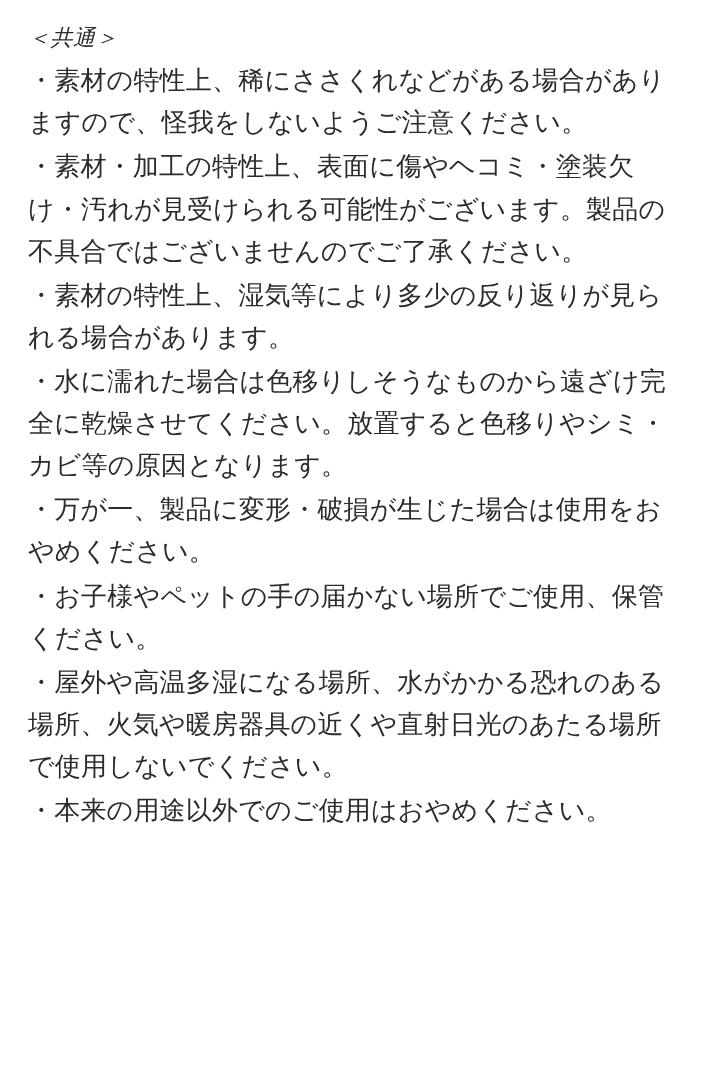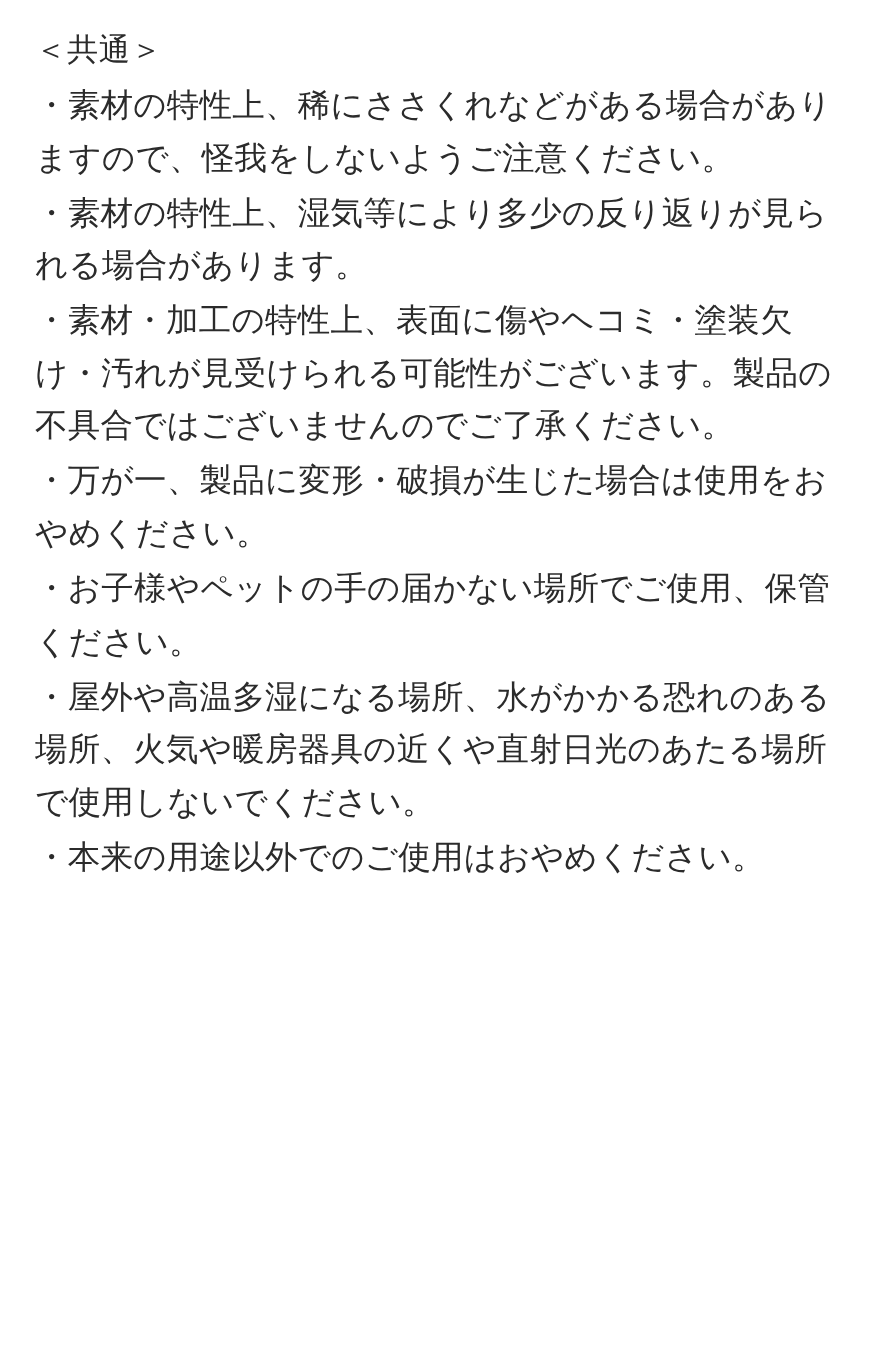--- a/index.html
+++ b/index.html
@@ -15,26 +15,27 @@
     overflow: hidden;
   }
   .page {
     box-sizing: border-box;
     width: 714px;
     height: 1080px;
     padding: 22px 30px 0 28px;
     background: #ffffff;
   }
   .section-heading {
-    font-size: 25px;
+    font-size: 22px;
     line-height: 1.42;
     letter-spacing: 0.5px;
     color: #2b2b2b;
     margin: 0 0 6px 0;
     font-weight: 400;
+    font-style: italic;
   }
   .note-list {
     list-style: none;
     margin: 0;
     padding: 0;
   }
   .note-item {
     font-size: 26px;
     line-height: 1.62;
     letter-spacing: 0.2px;
@@ -44,20 +45,21 @@
     word-break: break-all;
   }
 </style>
 </head>
 <body>
 
 <div class="page">
   <h2 class="section-heading">＜共通＞</h2>
   <ul class="note-list">
     <li class="note-item">・素材の特性上、稀にささくれなどがある場合がありますので、怪我をしないようご注意ください。</li>
+    <li class="note-item">・素材・加工の特性上、表面に傷やヘコミ・塗装欠け・汚れが見受けられる可能性がございます。製品の不具合ではございませんのでご了承ください。</li>
     <li class="note-item">・素材の特性上、湿気等により多少の反り返りが見られる場合があります。</li>
-    <li class="note-item">・素材・加工の特性上、表面に傷やヘコミ・塗装欠け・汚れが見受けられる可能性がございます。製品の不具合ではございませんのでご了承ください。</li>
+    <li class="note-item">・水に濡れた場合は色移りしそうなものから遠ざけ完全に乾燥させてください。放置すると色移りやシミ・カビ等の原因となります。</li>
     <li class="note-item">・万が一、製品に変形・破損が生じた場合は使用をおやめください。</li>
     <li class="note-item">・お子様やペットの手の届かない場所でご使用、保管ください。</li>
     <li class="note-item">・屋外や高温多湿になる場所、水がかかる恐れのある場所、火気や暖房器具の近くや直射日光のあたる場所で使用しないでください。</li>
     <li class="note-item">・本来の用途以外でのご使用はおやめください。</li>
   </ul>
 </div>
 
 </body></html>

